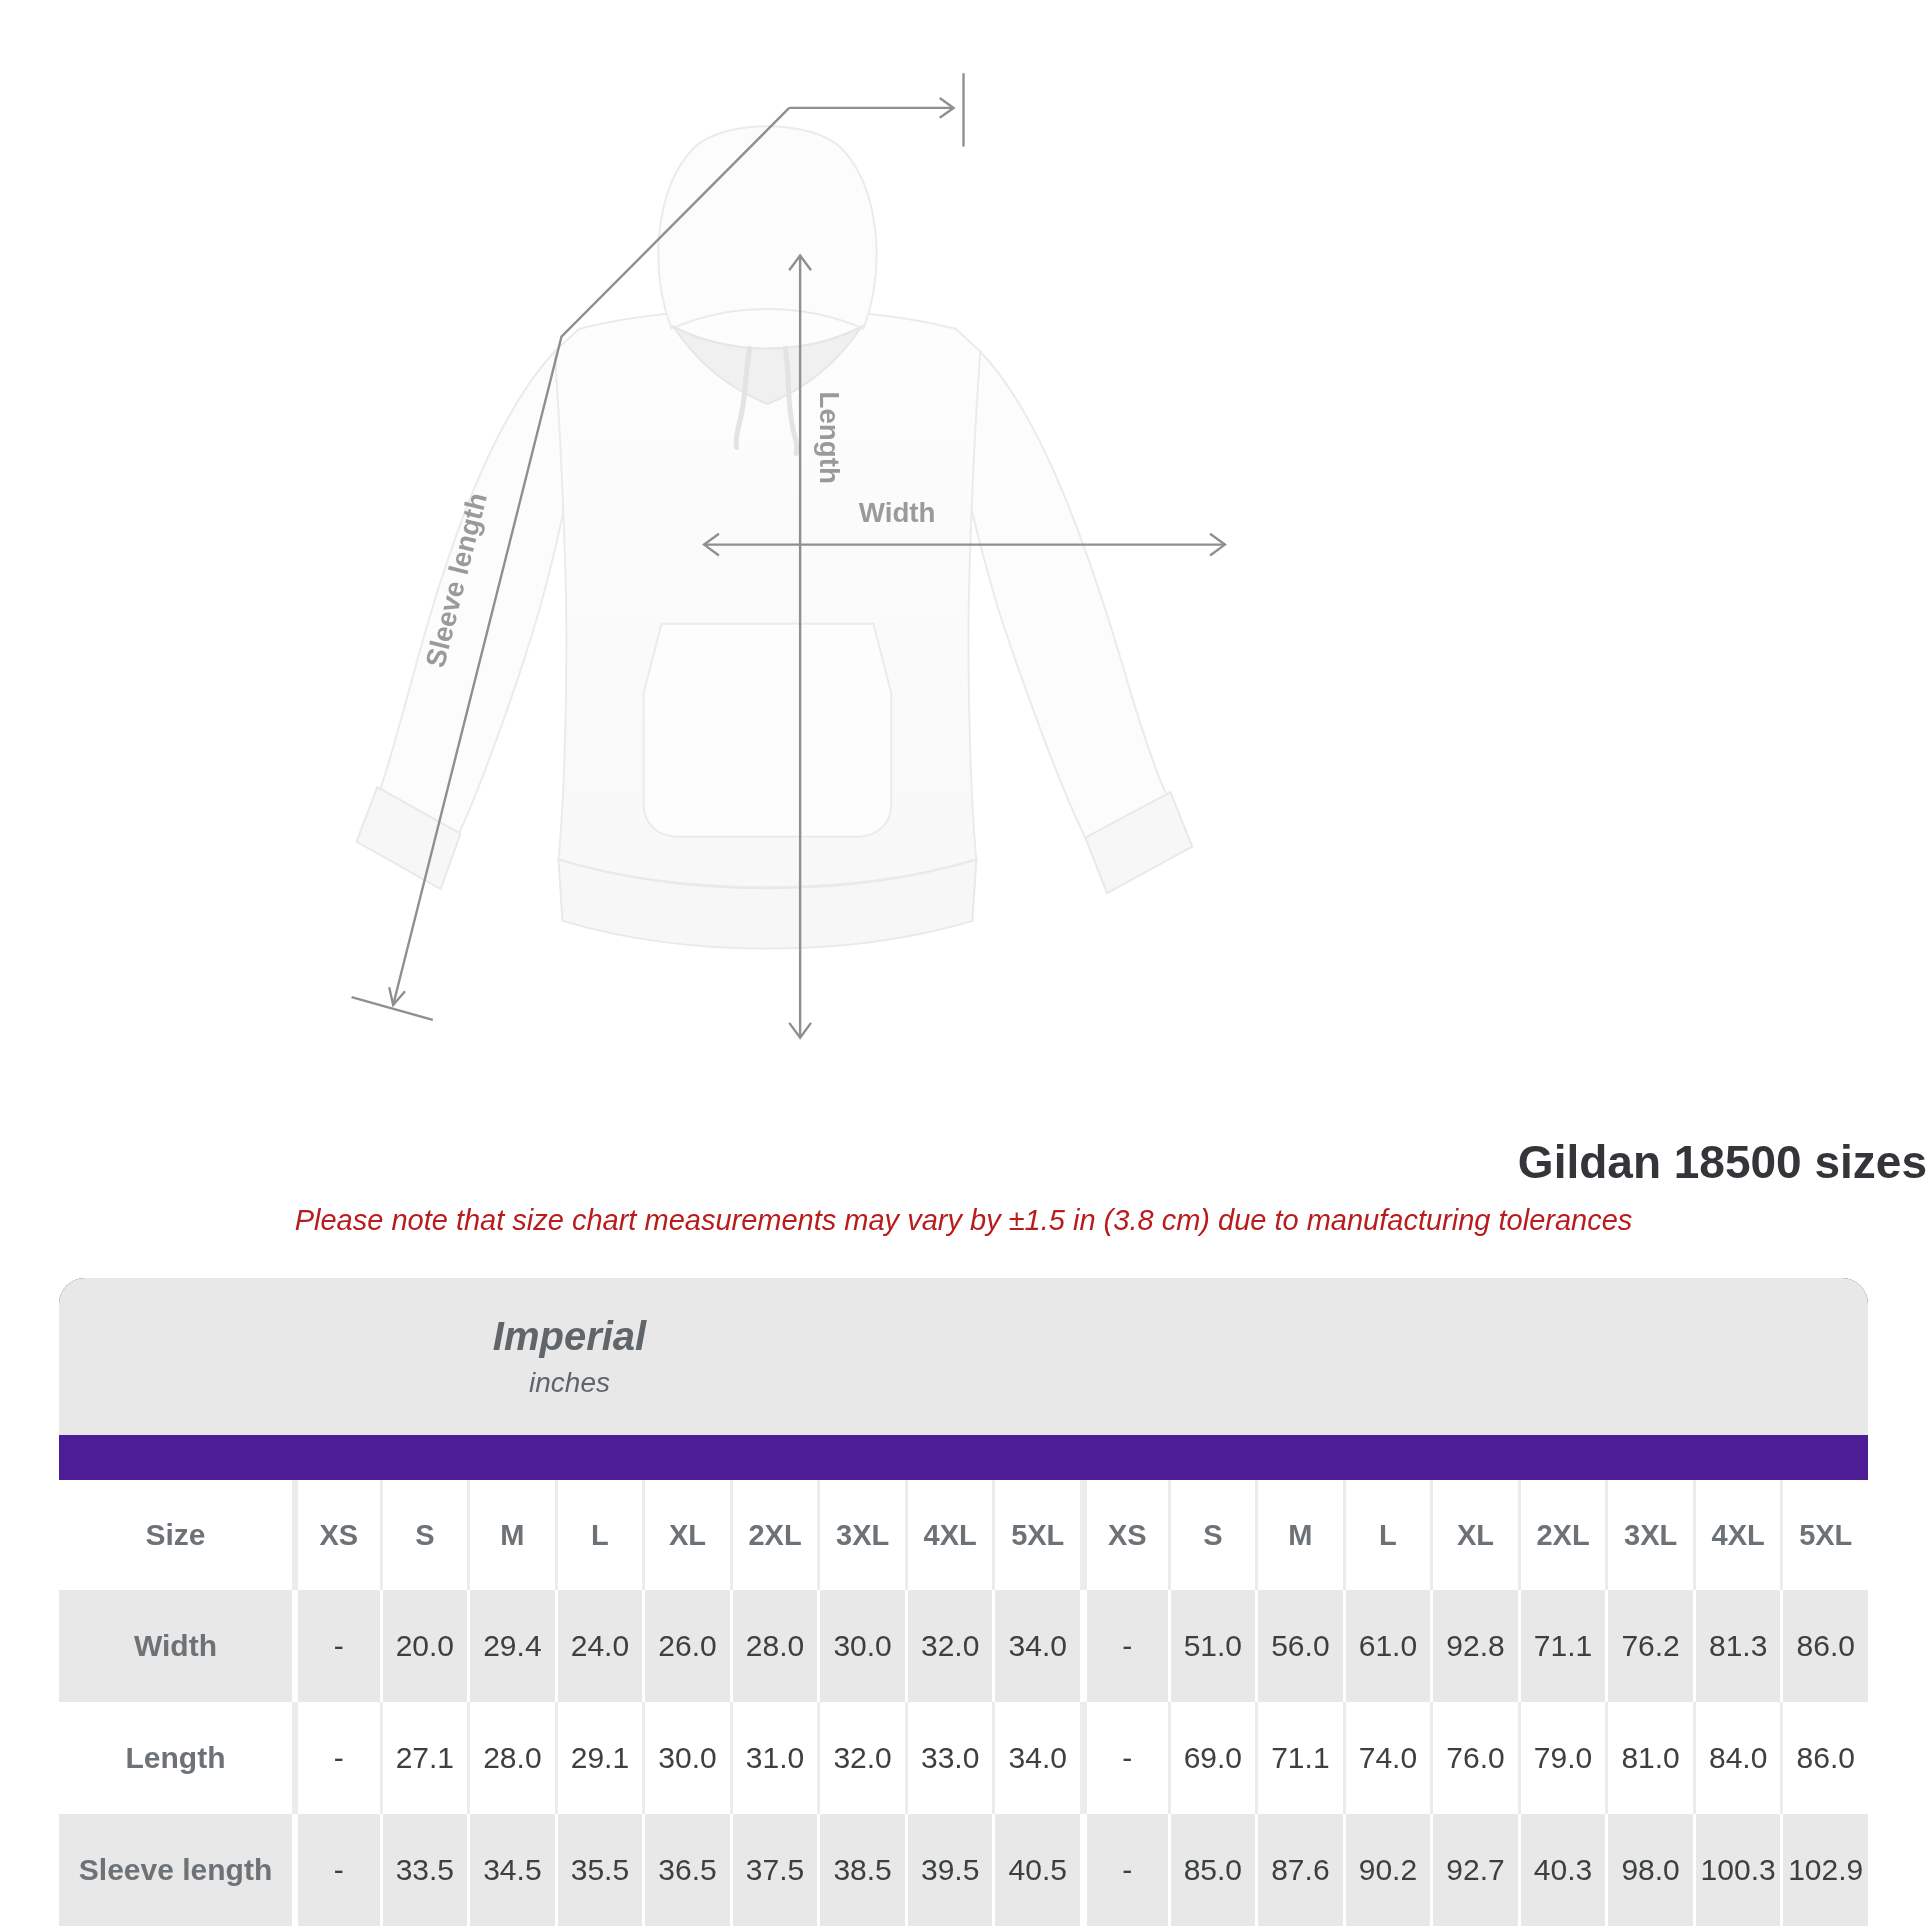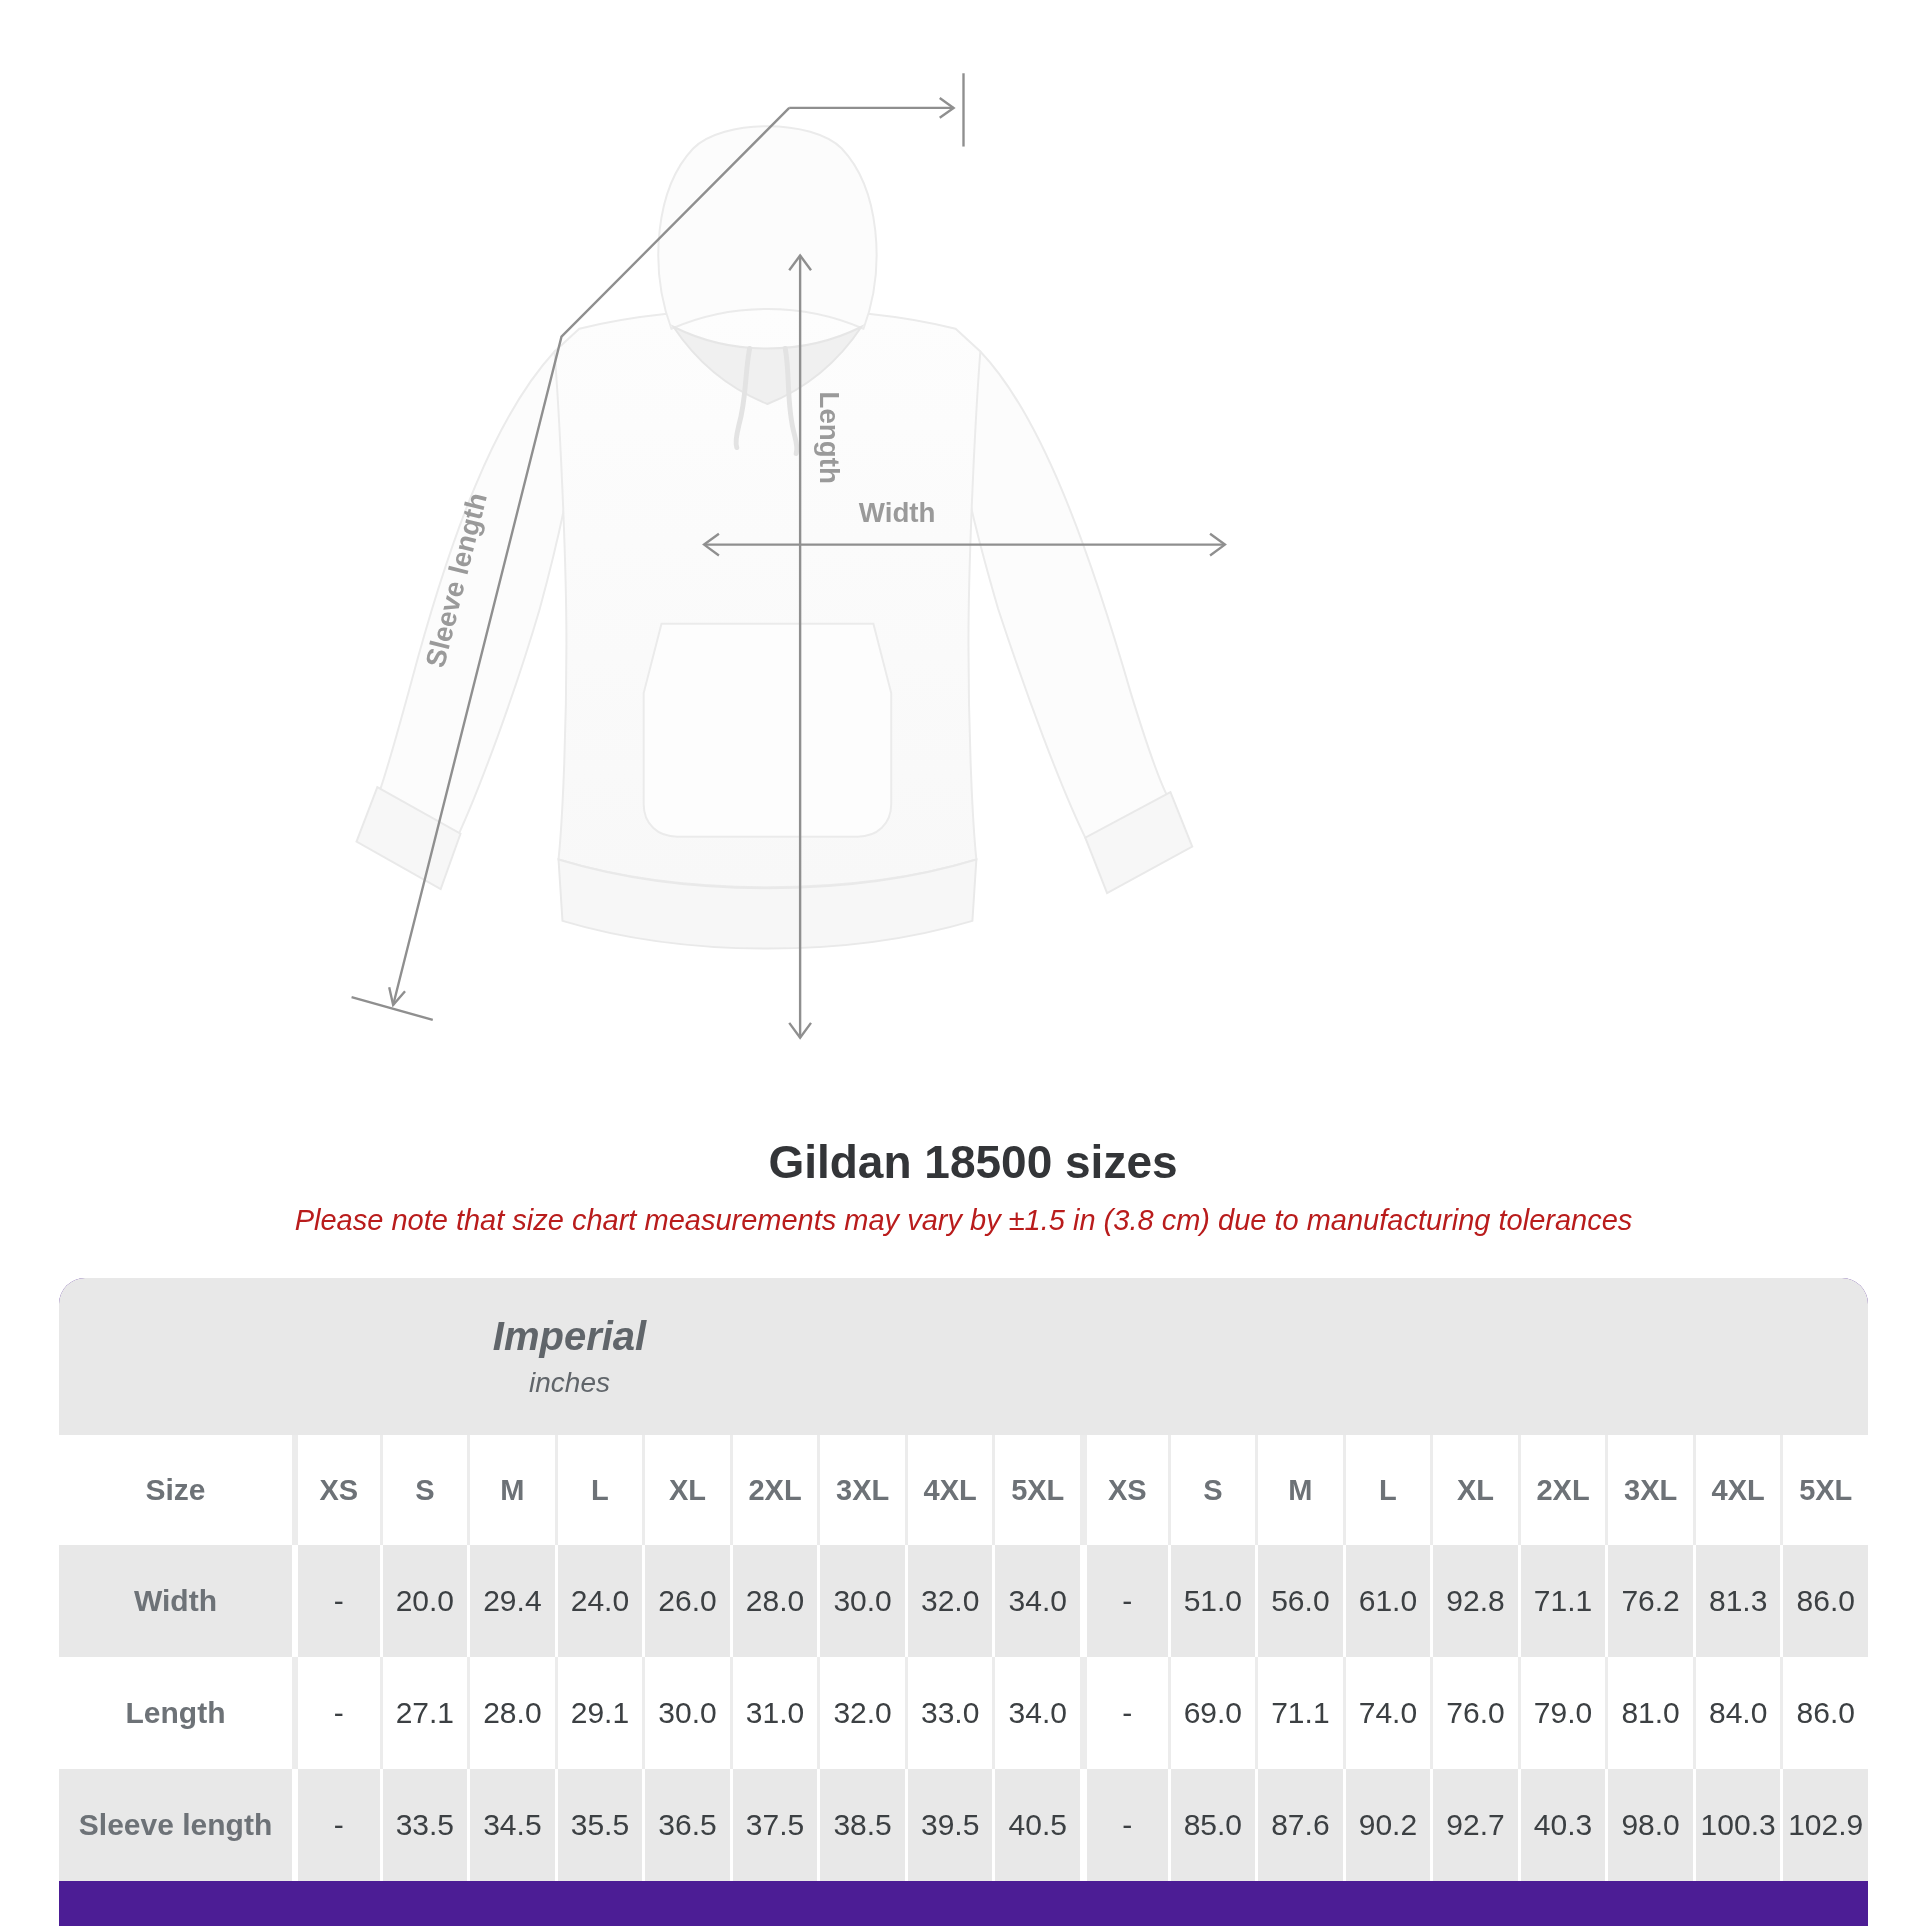--- a/index.html
+++ b/index.html
@@ -5,21 +5,21 @@
   html,body{margin:0;padding:0;background:#ffffff;}
   body{
     width:1927px;height:1927px;
     font-family:"Liberation Sans","DejaVu Sans",sans-serif;
     color:#3c4043;overflow:hidden;
   }
   .figure{position:relative;width:1927px;height:1109px;}
   .figure svg{display:block;}
 
   .page-title{
-    margin:26px 0 0;text-align:center;
+    margin:26px 0 0;text-align:right;
     font-size:46px;line-height:55px;font-weight:bold;color:#333538;padding-left:19px;
   }
   .page-subtitle{
     margin:12px 0 0;text-align:center;
     font-size:29px;line-height:36px;font-style:italic;color:#b91c1c;
   }
 
   .card{
     margin:40px 59px 0;height:701px;
     border-radius:26px;overflow:hidden;background:#4c1d95;
@@ -37,21 +37,21 @@
 
   .cell{
     display:flex;align-items:center;justify-content:center;
     box-sizing:border-box;border-left:3px solid transparent;
   }
   .cell:first-child{border-left:none;}
   .cell:nth-child(2){border-left-width:6px;}
   .cell:nth-child(11){border-left-width:7px;}
   .r-white .cell{background:#ffffff;border-left-color:#ececec;}
   .r-gray  .cell{background:#e8e8e8;border-left-color:#ffffff;}
-  .trow-header{height:110px;}
+  .trow-header{height:110px;margin-top:45px;}
   .trow-data{height:112px;}
   .label-cell{font-size:30px;font-weight:bold;color:#6d7277;}
   .hdr-cell{font-size:29px;font-weight:bold;color:#6d7277;}
   .val-cell{font-size:30px;color:#3c4043;}
 </style>
 </head>
 <body>
 
 <div class="figure">
   <svg width="1927" height="1109" viewBox="0 0 1946 1120">

